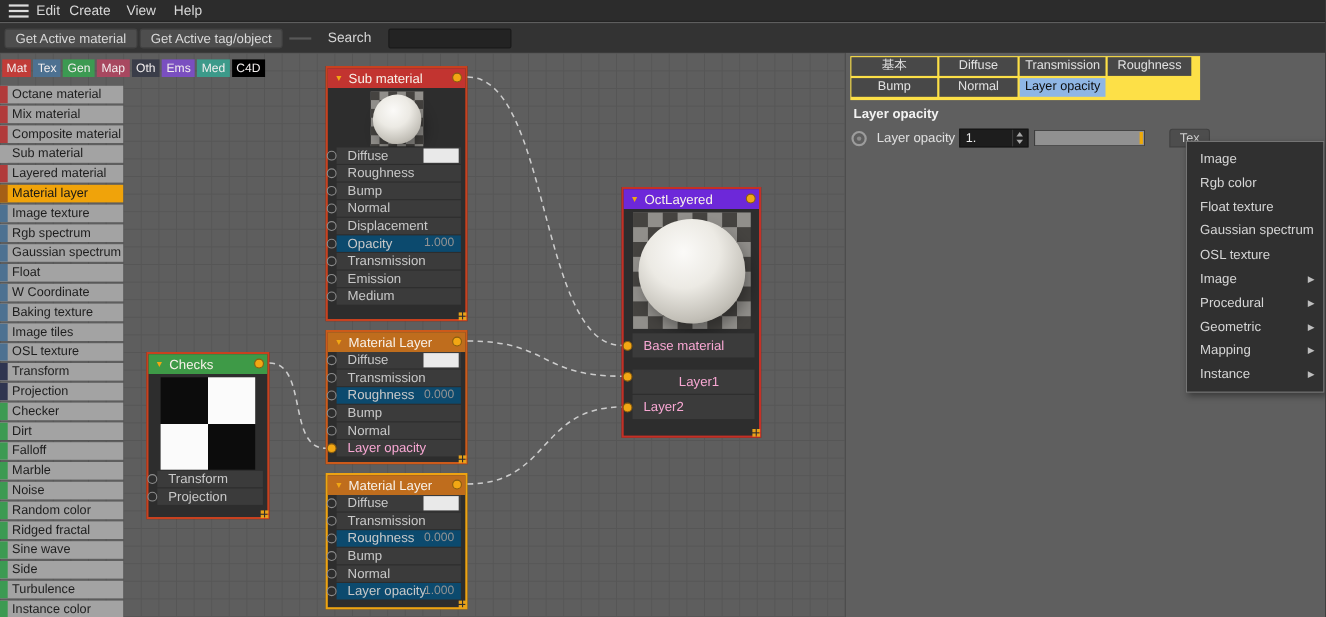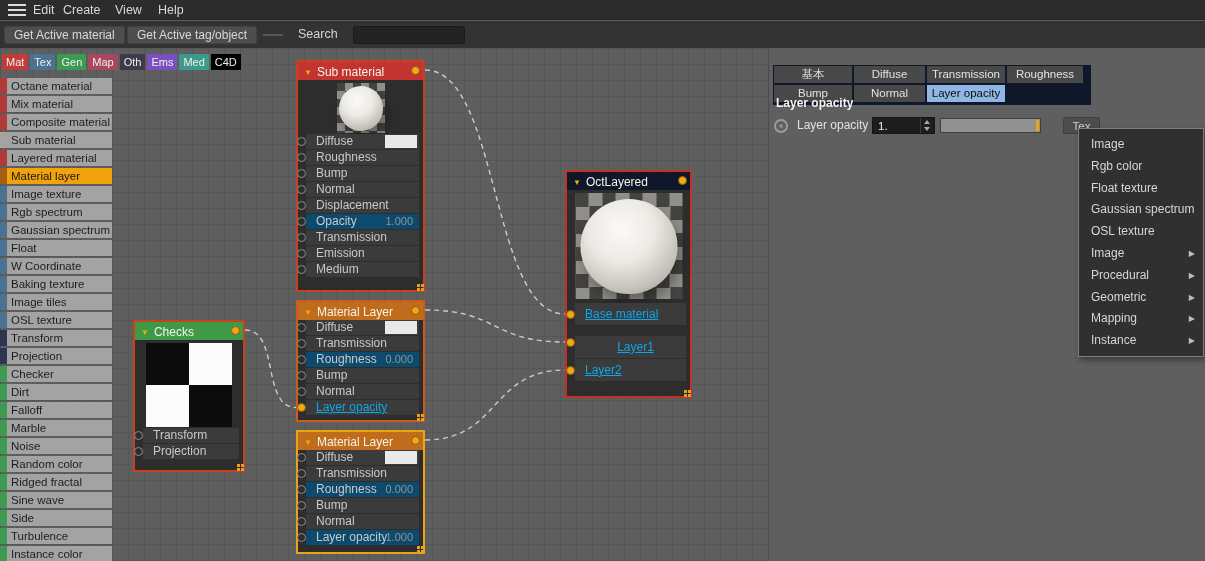--- a/index.html
+++ b/index.html
@@ -60,32 +60,32 @@
   .preview.checker { background:conic-gradient(#fbfbfb 0 25%, #0c0c0c 0 50%, #fbfbfb 0 75%, #0c0c0c 0); }
   .preview .ball { position:absolute; left:5%; top:6%; width:91%; height:89%; border-radius:50%;
     background:radial-gradient(circle at 42% 32%, #fbfaf8 0%, #eceae4 38%, #c2bfb7 72%, #8f8c84 100%);
     box-shadow:4px 8px 12px rgba(0,0,0,.30); }
   .row { position:absolute; left:8px; right:4px; height:15px; background:#3b3b3b; cursor:pointer; }
   .row.tall { height:22px; }
   .row.tint { background:#0c4a6e; }
   .row .lbl { color:#c9c9c9; font-size:12px; line-height:15px; padding-left:10px;
     display:block; white-space:nowrap; overflow:hidden; }
   .row.tall .lbl { line-height:22px; }
-  .row .lbl.hl { color:#0ea5e9;text-decoration:underline; }
+  .row .lbl.hl { color:#f9a8d4; }
   .row .val { position:absolute; right:6px; top:0; line-height:15px; font-size:11px; color:#939393; }
   .row .swatch { position:absolute; right:2px; top:1px; bottom:1px; width:32px; background:#e9e9e9; }
   .port { position:absolute; left:-1px; width:9px; height:9px; border-radius:50%;
     background:#2d2d2d; border:1.5px solid #8d8d8d; cursor:crosshair; }
   .port.filled { background:#f2a714; border:1px solid #8a5d10; }
   .resize-handle { position:absolute; right:3px; bottom:3px; width:3px; height:3px;
     background:#e8a21a; box-shadow:4px 0 #e8a21a, 0 4px #e8a21a, 4px 4px #e8a21a; cursor:nwse-resize; }
   
   #inspector { position:absolute; left:768px; top:48px; width:437px; height:513px;
     background:#5f5f5f; border-left:1px solid #4c4c4c; z-index:10; }
-  #insp-tabs-strip { position:absolute; left:4px; top:17px; width:318px; height:40px; background:#0f172a; }
+  #insp-tabs-strip { position:absolute; left:4px; top:3px; width:318px; height:40px; background:#fde047; }
   .insp-tab { position:absolute; height:17px; line-height:17px; text-align:center;
     background:#484848; color:#e2e2e2; font-size:11.5px; cursor:pointer;
     white-space:nowrap; overflow:hidden; }
   .insp-tab.selected { background:#8fb6e4; color:#0e0e0e; }
   #insp-heading { position:absolute; left:7px; top:48px; color:#f3f3f3; font-size:12px; font-weight:bold; }
   #param-row { position:absolute; left:0; top:69px; width:437px; height:18px; }
   #param-radio { position:absolute; left:5px; top:2px; width:14px; height:14px; border-radius:50%;
     border:2px solid #9c9c9c; cursor:pointer; }
   #param-radio i { position:absolute; left:3px; top:3px; width:4px; height:4px; border-radius:50%;
     background:#8b8b8b; display:block; }
@@ -291,21 +291,21 @@
         </div>
         <span class="port" style="top: 85px;"></span>
         <div class="row tint" style="top: 98px;">
           <span class="lbl">Layer opacity</span>
           <span class="val">1.000</span>
         </div>
         <span class="port" style="top: 101px;"></span>
         <span class="resize-handle"></span>
       </div>
       <div class="node" style="left: 565px; top: 122px; width: 127px; border-color: rgb(196, 48, 38); height: 228px;">
-        <div class="node-header" style="background: #0f172a;"><span class="node-tri">▼</span><span class="node-title">OctLayered</span><span class="out-port"></span></div>
+        <div class="node-header" style="background: #6d28d9;"><span class="node-tri">▼</span><span class="node-title">OctLayered</span><span class="out-port"></span></div>
         <div class="preview sphere" style="top: 21px; width: 107px; height: 106px; background-size: 27px 27px;">
           <div class="ball"></div>
         </div>
         <div class="row tall" style="top: 131px;">
           <span class="lbl hl">Base material</span>
         </div>
         <span class="port filled" style="top: 137.5px;"></span>
         <div class="row tall" style="top: 164px; text-align: center;">
           <span class="lbl hl">Layer1</span>
         </div>

